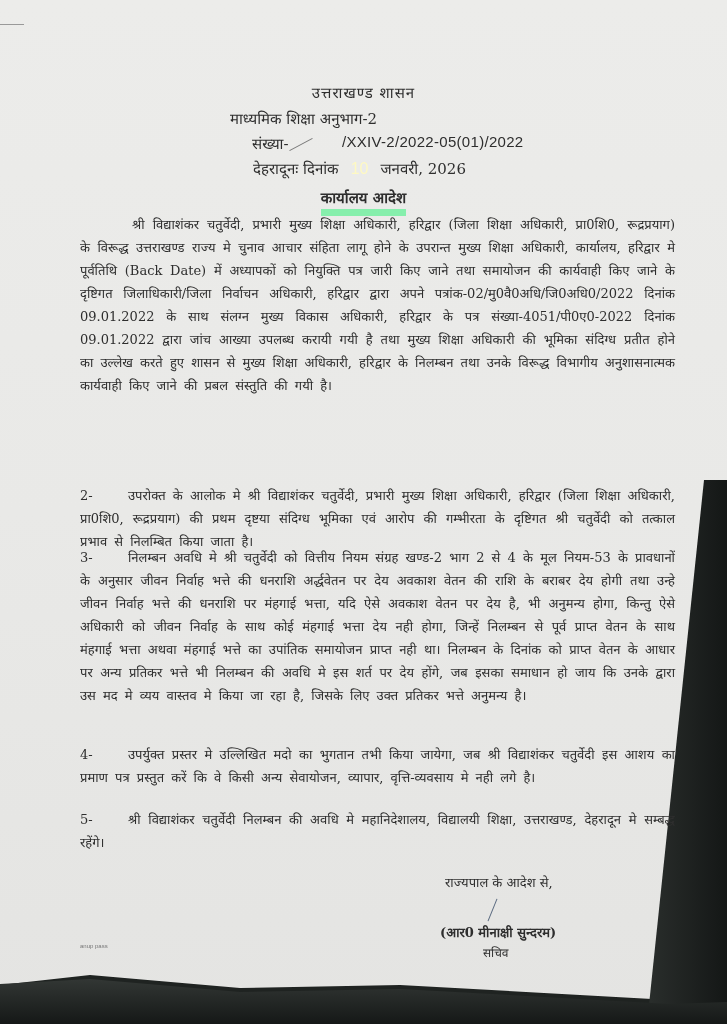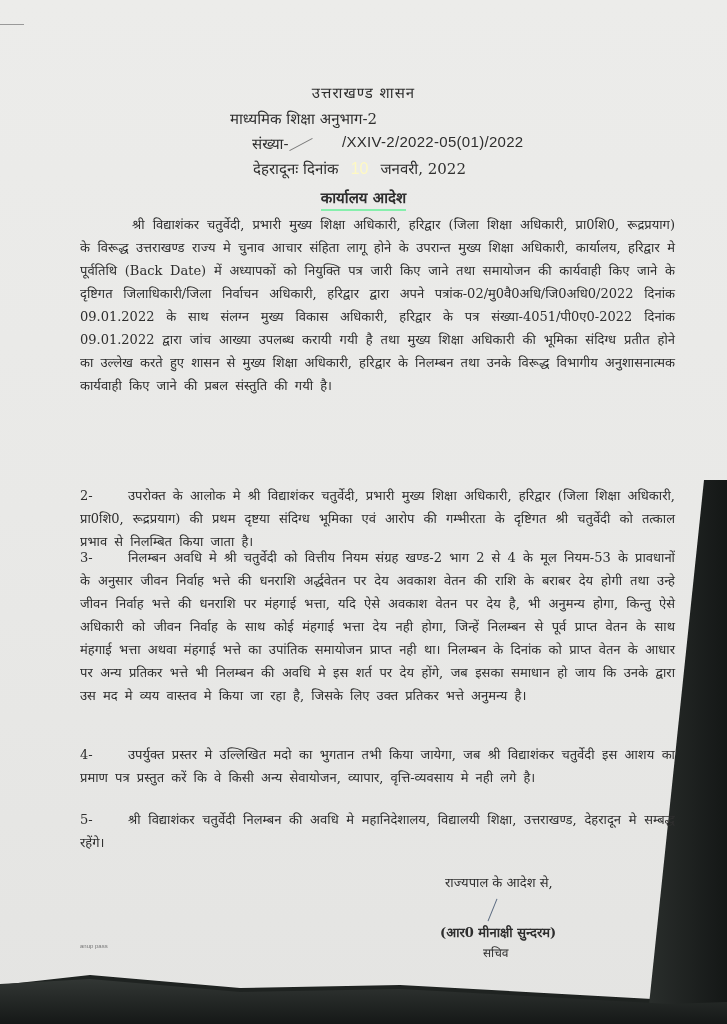--- a/index.html
+++ b/index.html
@@ -27,21 +27,21 @@
   .doc { position:absolute; left:0; top:0; width:727px; color:#2e2e2e; }
   .center { position:absolute; text-align:center; white-space:nowrap; }
   .h1 { left:0; width:727px; top:82px; font-size:15px; letter-spacing:1px; }
   .h2 { left:0; width:607px; top:108px; font-size:15px; }
   .ref-label { position:absolute; left:252px; top:133px; font-size:15px; }
   .ref-tick { position:absolute; left:288px; top:144px; width:26px; height:1px; background:#777; transform:rotate(-28deg); }
   .ref-no { position:absolute; left:342px; top:133px; font-size:15px; font-family:"Liberation Sans", sans-serif; letter-spacing:0.3px; }
   .date-line { position:absolute; left:253px; top:158px; font-size:15px; }
   .date-line .day { font-family:"Liberation Sans", sans-serif; color:#fef9c3; margin:0 12px; font-size:16px; }
   .title { left:0; width:727px; top:187px; font-size:15px; font-weight:bold; }
-  .title span { border-bottom:2px solid #86efac; padding-bottom:2px; }
+  .title span { border-bottom:7px solid #86efac; padding-bottom:2px; }
   .para { position:absolute; left:80px; width:595px; font-size:13px; line-height:23px; text-align:justify; text-align-last:left; word-spacing:3px; }
   .p1 { top:213px; text-indent:52px; }
   .p2 { top:484px; }
   .p3 { top:546px; }
   .p4 { top:743px; }
   .p5 { top:808px; }
   .num { display:inline-block; width:48px; }
   .sig-order { position:absolute; left:445px; top:873px; font-size:13px; }
   .sig-stroke { position:absolute; left:492px; top:898px; width:1px; height:24px; background:#5a6a80; transform:rotate(22deg); }
   .sig-name { position:absolute; left:440px; top:923px; font-size:13px; font-weight:bold; }
@@ -58,21 +58,21 @@
 
 <div class="doc">
   <div class="center h1">उत्तराखण्ड शासन</div>
   <div class="center h2">माध्यमिक शिक्षा अनुभाग-2</div>
 
   <div class="ref-label">संख्या-</div>
   <div class="ref-tick"></div>
   <div class="ref-no">/XXIV-2/2022-05(01)/2022</div>
 
   <div class="date-line">
-    <span>देहरादूनः दिनांक</span><span class="day">10</span><span>जनवरी, 2022</span>
+    <span>देहरादूनः दिनांक</span><span class="day">10</span><span>जनवरी, 2026</span>
   </div>
 
   <div class="center title"><span>कार्यालय आदेश</span></div>
 
   <div class="para p1">
     <span>श्री विद्याशंकर चतुर्वेदी, प्रभारी मुख्य शिक्षा अधिकारी, हरिद्वार (जिला शिक्षा अधिकारी, प्रा0शि0, रूद्रप्रयाग) के विरूद्ध उत्तराखण्ड राज्य मे चुनाव आचार संहिता लागू होने के उपरान्त मुख्य शिक्षा अधिकारी, कार्यालय, हरिद्वार मे पूर्वतिथि (Back Date) में अध्यापकों को नियुक्ति पत्र जारी किए जाने तथा समायोजन की कार्यवाही किए जाने के दृष्टिगत जिलाधिकारी/जिला निर्वाचन अधिकारी, हरिद्वार द्वारा अपने पत्रांक-02/मु0वै0अधि/जि0अधि0/2022 दिनांक 09.01.2022 के साथ संलग्न मुख्य विकास अधिकारी, हरिद्वार के पत्र संख्या-4051/पी0ए0-2022 दिनांक 09.01.2022 द्वारा जांच आख्या उपलब्ध करायी गयी है तथा मुख्य शिक्षा अधिकारी की भूमिका संदिग्ध प्रतीत होने का उल्लेख करते हुए शासन से मुख्य शिक्षा अधिकारी, हरिद्वार के निलम्बन तथा उनके विरूद्ध विभागीय अनुशासनात्मक कार्यवाही किए जाने की प्रबल संस्तुति की गयी है।</span>
   </div>
 
   <div class="para p2">
     <span class="num">2-</span><span>उपरोक्त के आलोक मे श्री विद्याशंकर चतुर्वेदी, प्रभारी मुख्य शिक्षा अधिकारी, हरिद्वार (जिला शिक्षा अधिकारी, प्रा0शि0, रूद्रप्रयाग) की प्रथम दृष्टया संदिग्ध भूमिका एवं आरोप की गम्भीरता के दृष्टिगत श्री चतुर्वेदी को तत्काल प्रभाव से निलम्बित किया जाता है।</span>

